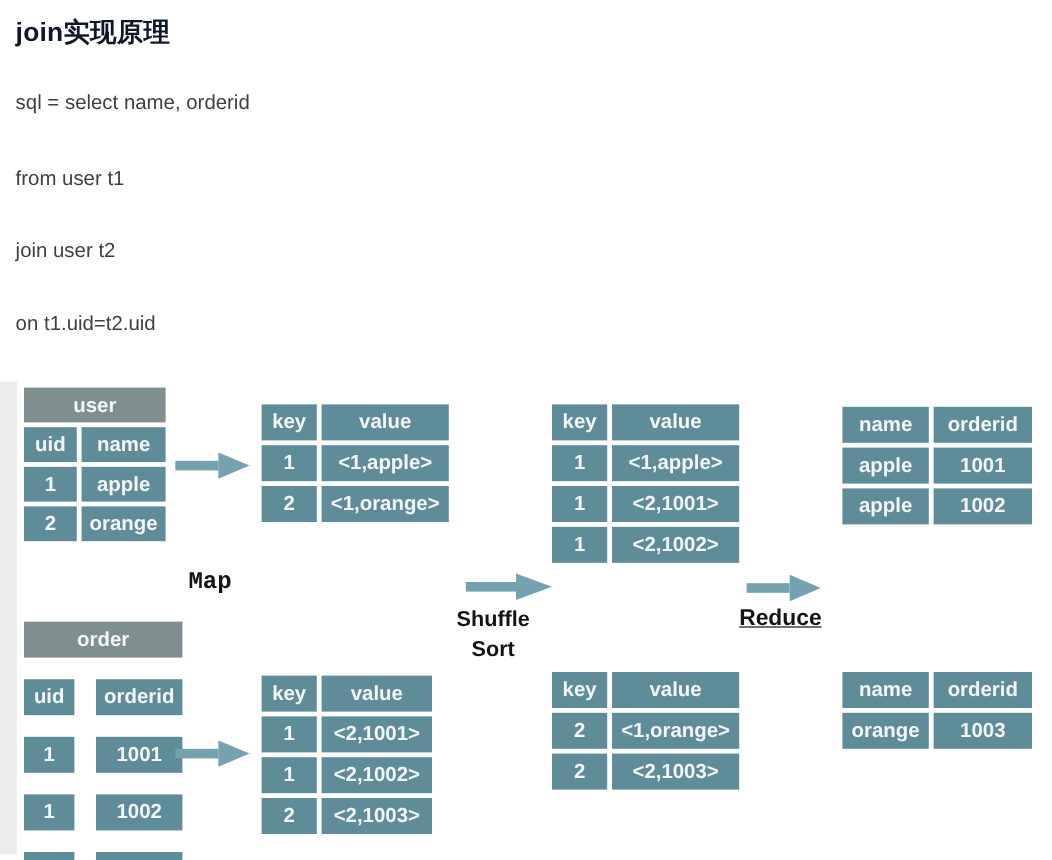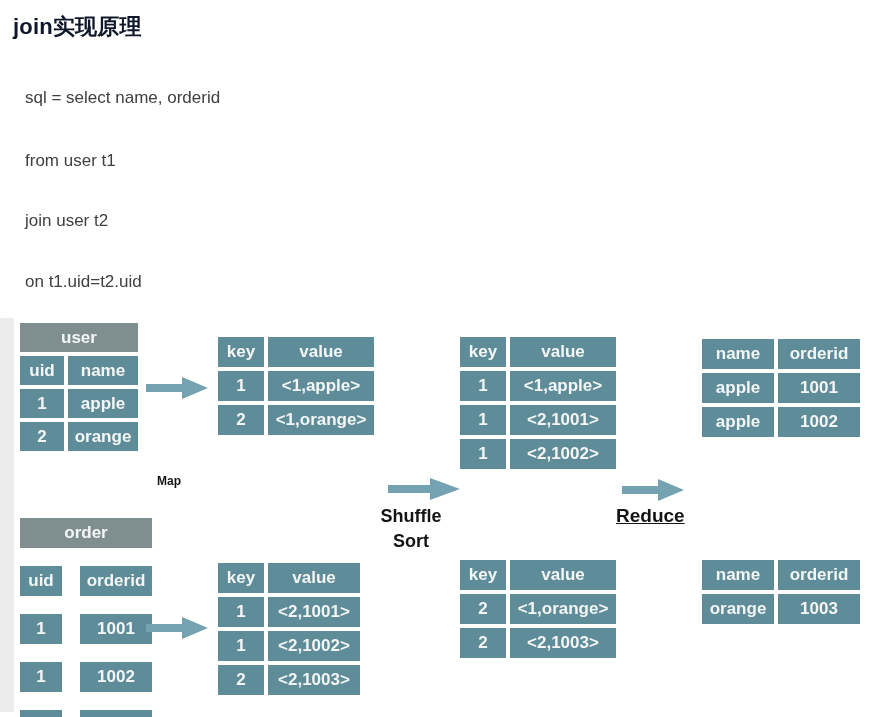--- a/index.html
+++ b/index.html
@@ -5,36 +5,36 @@
   html,body{margin:0;padding:0;background:#ffffff;}
   .page{
     position:relative;width:877px;height:717px;background:#ffffff;overflow:hidden;
     font-family:"Liberation Sans", sans-serif;
   }
   .title{
     position:absolute;left:13px;top:12px;margin:0;
     font-size:22px;font-weight:700;color:#0f172a;letter-spacing:.2px;
   }
   .sqlline{
-    position:absolute;left:13px;margin:12px;
+    position:absolute;left:13px;margin:0;
     font-size:17px;color:#3f3f3f;
   }
   .diagram{position:absolute;left:0;top:315px;width:877px;height:402px;background:#ffffff;}
   .strip{position:absolute;left:0;top:3px;width:14px;height:394px;background:var(--strip);}
   .tbl{position:absolute;display:grid;gap:4px;}
   .tbl > div{
     display:flex;align-items:center;justify-content:center;
     background:var(--teal);color:var(--cellText);
     font-size:17px;font-weight:600;white-space:nowrap;overflow:hidden;
   }
   .tbl > .tbl-title{grid-column:1 / -1;background:var(--gray);}
   .arrow{position:absolute;}
   .arrow polygon,.arrow rect{fill:var(--arrow);}
   .stage-label{position:absolute;color:var(--labelText);font-weight:600;}
-  .lbl-map{left:157px;top:159px;font-size:12px;}
+  .lbl-map{left:157px;top:159px;font-size:20px;font-family:Liberation Mono, monospace;}
   .lbl-shuffle{left:366px;top:189px;width:90px;text-align:center;font-size:18px;line-height:25px;}
   .lbl-reduce{left:616px;top:190px;font-size:19px;text-decoration:underline;}
 </style>
 </head>
 <body>
 
 <div class="page">
 
   <h1 class="title">join实现原理</h1>
 

